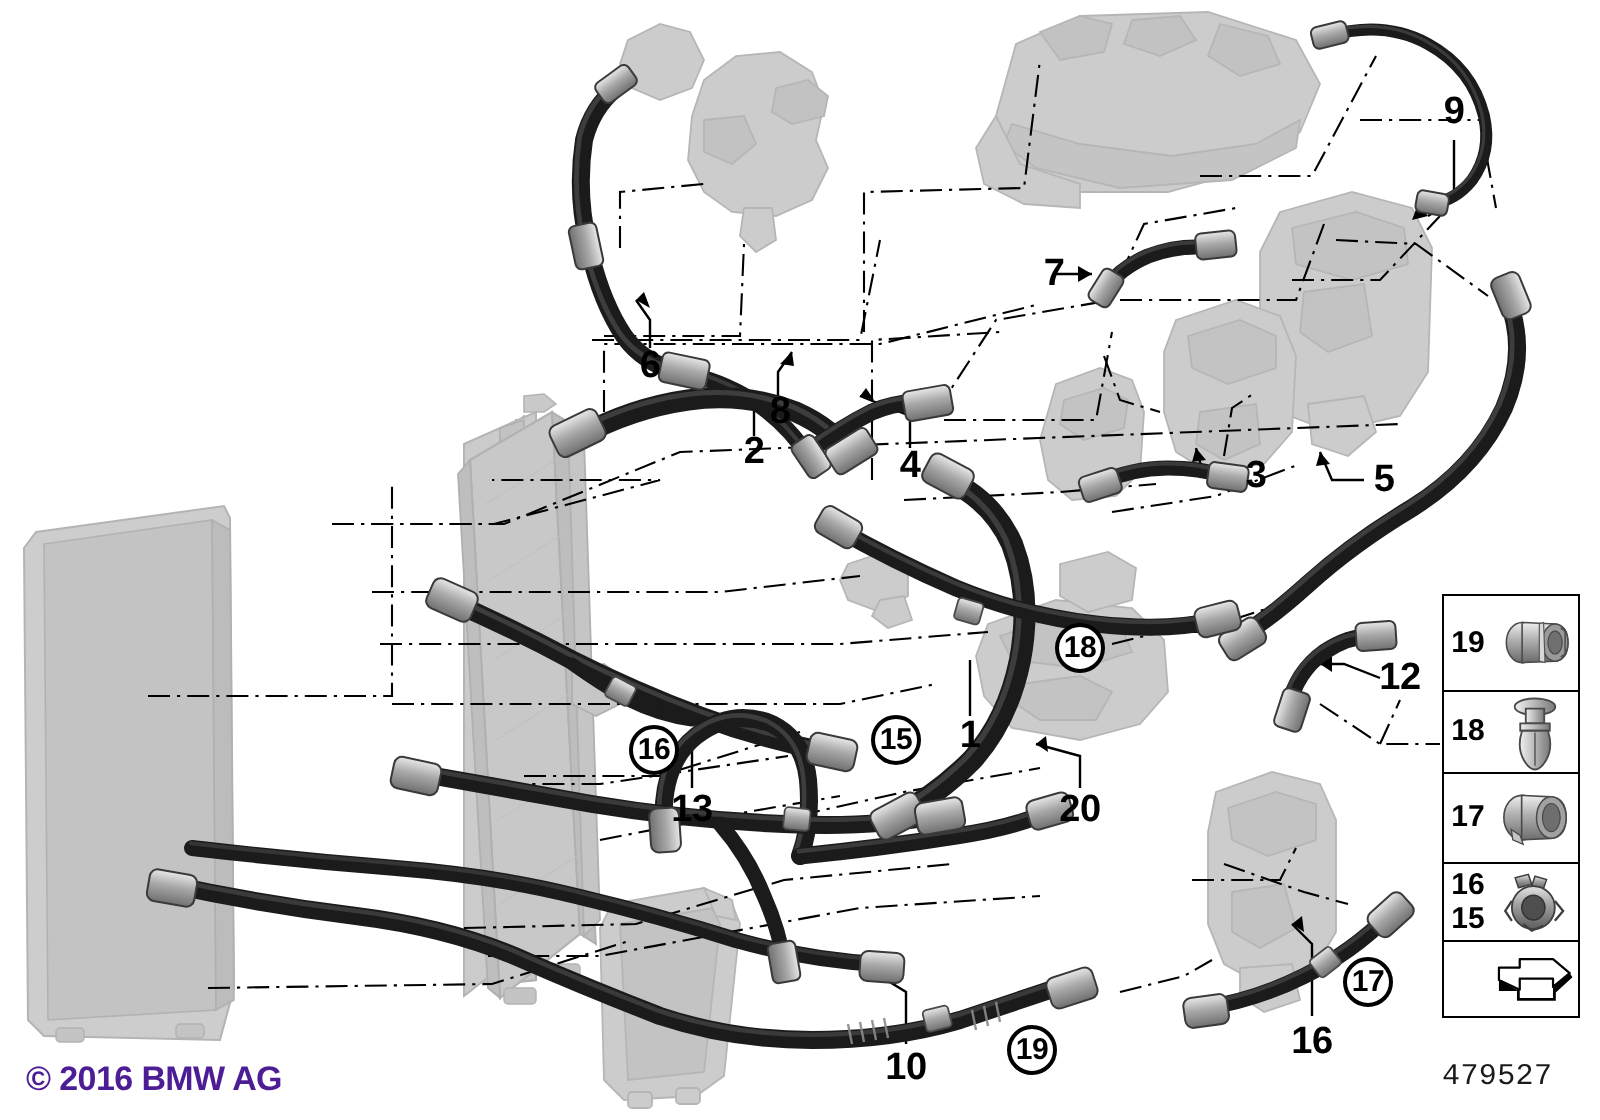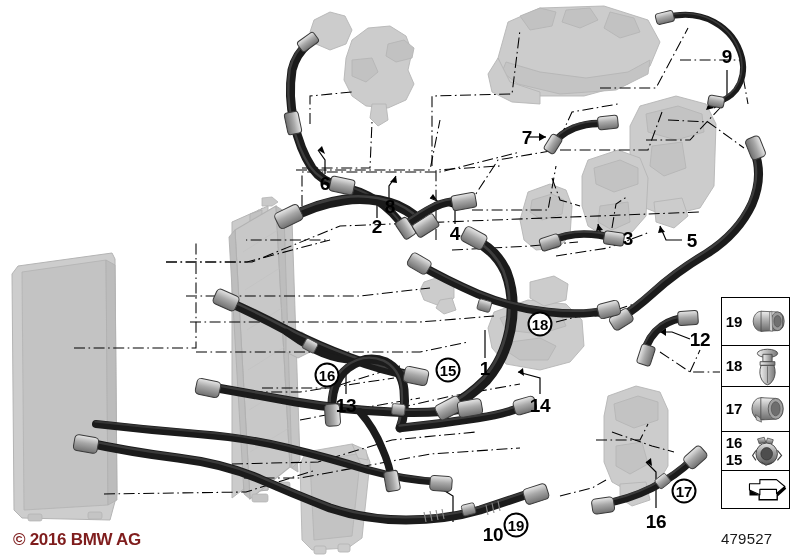--- a/index.html
+++ b/index.html
@@ -61,26 +61,27 @@
   }
   .legend-art{
     flex:1 1 auto;height:100%;position:relative;
   }
   .legend-art svg{position:absolute;inset:0;width:100%;height:100%;}
 
   #copyright{
     position:absolute;left:13px;top:530px;
     font-size:17px;font-weight:bold;
     letter-spacing:-0.3px;
-    color:#7f1d1d;
+    color:#4c1d95;
   }
   #partno{
     position:absolute;left:721px;top:530px;
     font-size:15px;color:#1a1a1a;
     letter-spacing:0.2px;
+    font-family:Liberation Mono, monospace;
   }
 </style>
 </head>
 <body>
 
 <div id="stage">
 <svg viewBox="0 0 800 560" xmlns="http://www.w3.org/2000/svg">
   <defs>
     <linearGradient id="hoseGrad" x1="0" y1="0" x2="0" y2="1">
       <stop offset="0%" stop-color="#4a4a4a"></stop>
@@ -481,25 +482,25 @@
 <div id="callouts">
     <div class="callout" style="left: 485px; top: 368px;">1</div>
     <div class="callout" style="left: 377px; top: 226px;">2</div>
     <div class="callout" style="left: 628px; top: 238px;">3</div>
     <div class="callout" style="left: 455px; top: 233px;">4</div>
     <div class="callout" style="left: 692px; top: 240px;">5</div>
     <div class="callout" style="left: 325px; top: 183px;">6</div>
     <div class="callout" style="left: 527px; top: 137px;">7</div>
     <div class="callout" style="left: 390px; top: 206px;">8</div>
     <div class="callout" style="left: 727px; top: 56px;">9</div>
-    <div class="callout" style="left: 453px; top: 534px; margin-left: 40px;">10</div>
+    <div class="callout" style="left: 453px; top: 534px;">10</div>
     <div class="callout" style="left: 656px; top: 521px;">16</div>
     <div class="callout" style="left: 700px; top: 339px;">12</div>
     <div class="callout" style="left: 346px; top: 405px; text-align: center;">13</div>
-    <div class="callout" style="left: 540px; top: 405px;">14</div>
+    <div class="callout" style="left: 540px; top: 405px;">20</div>
     <div class="callout circled" style="left: 448px; top: 370px;">15</div>
     <div class="callout circled" style="left: 327px; top: 375px;">16</div>
     <div class="callout circled" style="left: 684px; top: 491px;">17</div>
     <div class="callout circled" style="left: 540px; top: 324px;">18</div>
     <div class="callout circled" style="left: 516px; top: 525px;">19</div>
   </div>
 
 <div id="legend">
     <div class="legend-cell" style="height: 48px;">
       <div class="legend-num-wrap">

